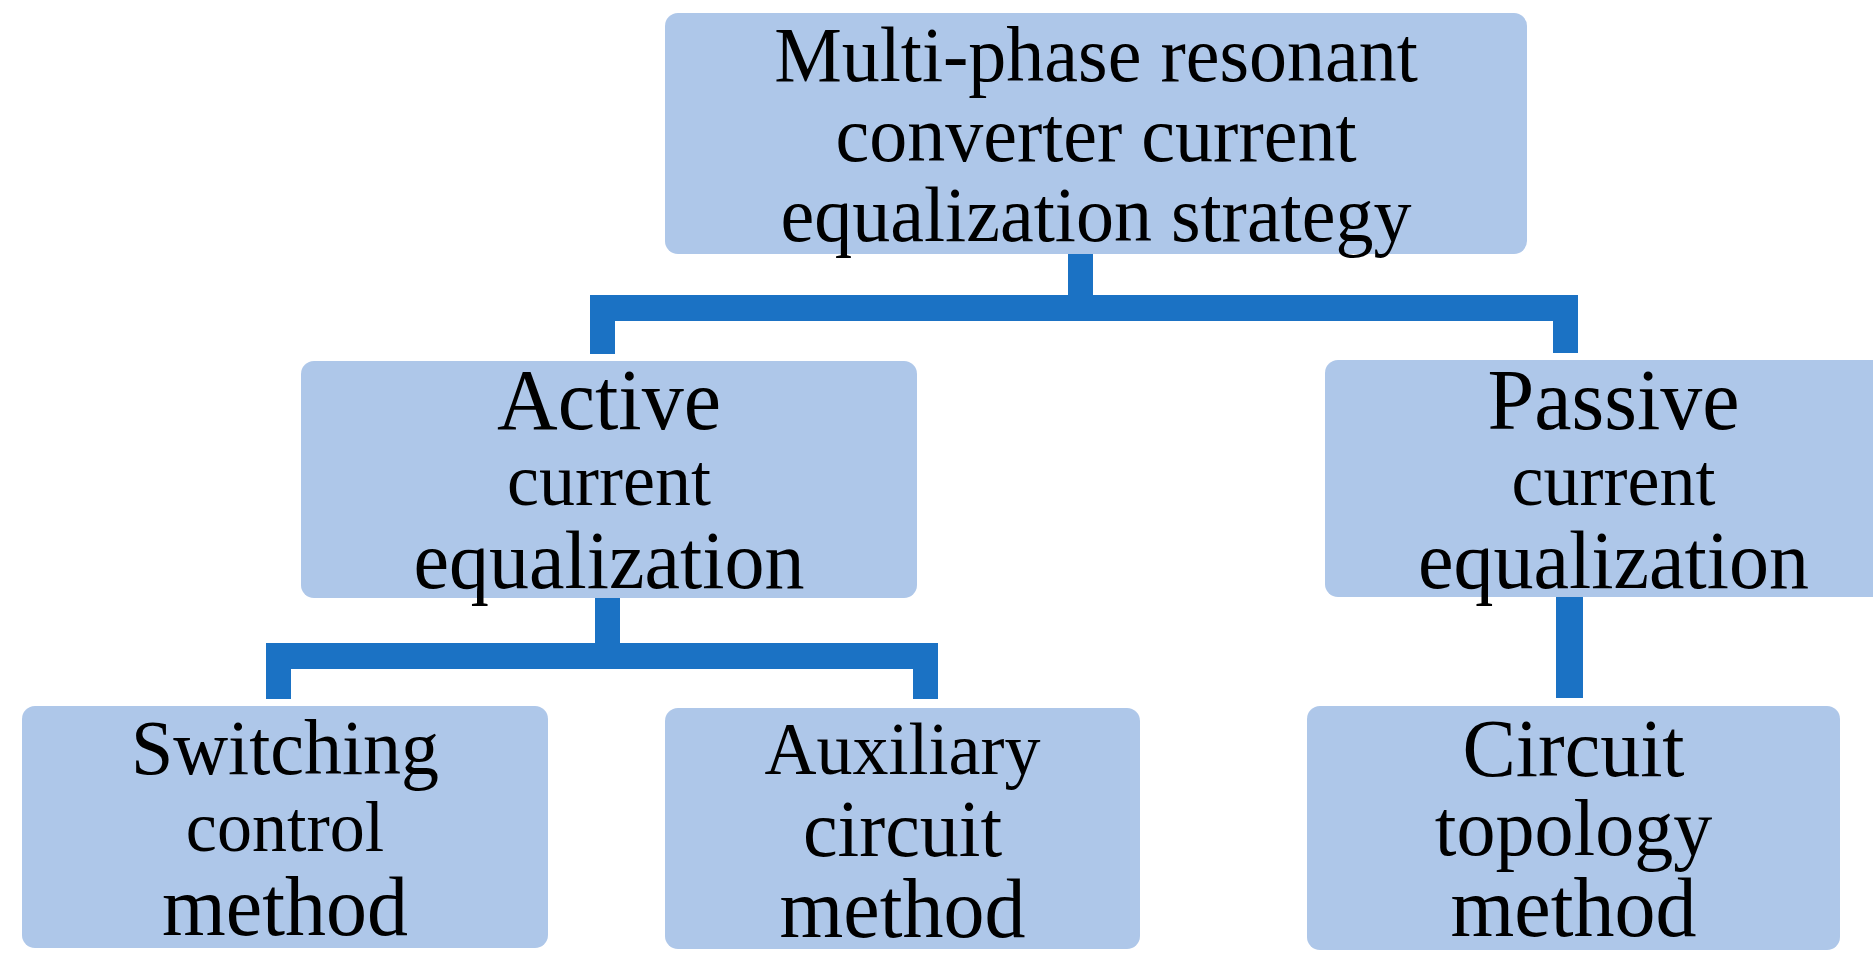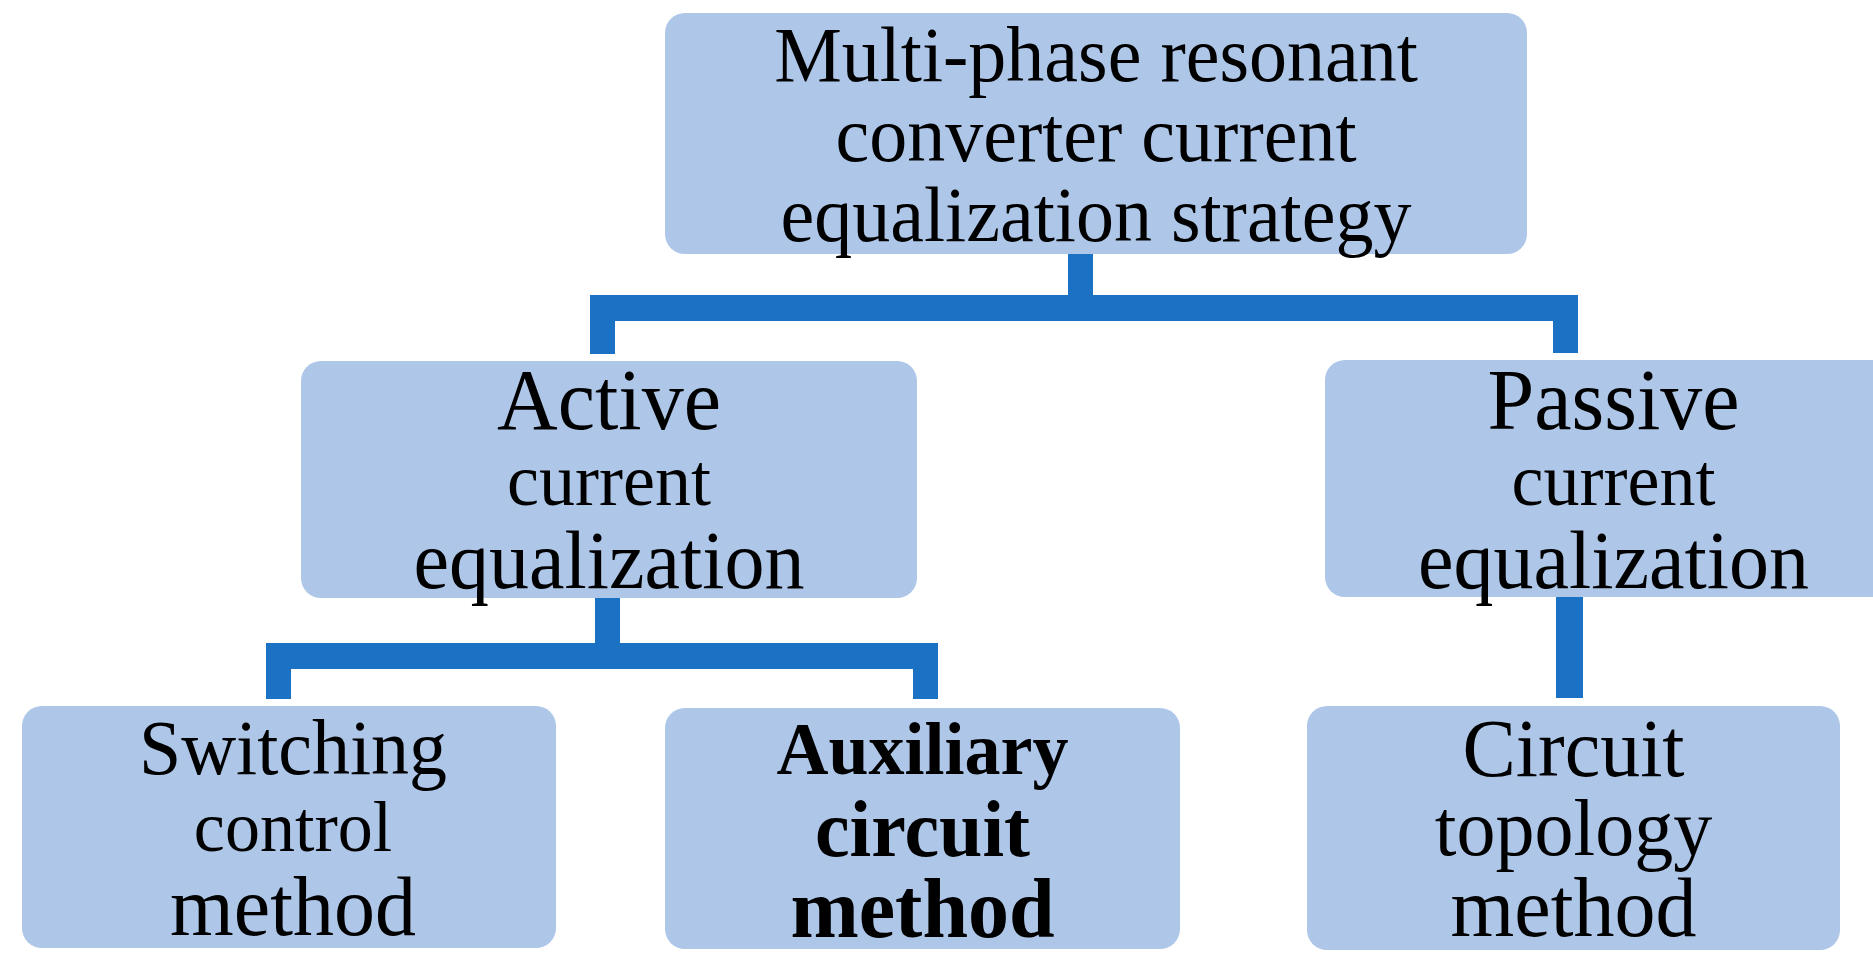--- a/index.html
+++ b/index.html
@@ -9,40 +9,40 @@
     height: 968px;
     background: var(--bg, #ffffff);
     overflow: hidden;
     font-family: "Liberation Serif", "DejaVu Serif", serif;
   }
 
   
   .node {
     position: absolute;
     background: var(--node-fill, #aec7e9);
-    border-radius: 20px;
+    border-radius: 13px;
     display: flex;
     flex-direction: column;
     justify-content: center;
     align-items: center;
     text-align: center;
     color: var(--text, #000000);
   }
   .node .ln {
     display: block;
     line-height: 80px;
     white-space: nowrap;
     transform: scaleY(1.04);
   }
 
   #node-root      { left: 665px;  top: 13px;  width: 862px; height: 241px; }
   #node-active    { left: 301px;  top: 361px; width: 616px; height: 237px; }
   #node-passive   { left: 1325px; top: 360px; width: 577px; height: 237px; justify-content: space-between; }
-  #node-switching { left: 22px;   top: 706px; width: 526px; height: 242px; padding-left: 8px; }
-  #node-auxiliary { left: 665px;  top: 708px; width: 515px; height: 241px; font-weight: bold; }
+  #node-switching { left: 22px;   top: 706px; width: 526px; height: 242px; }
+  #node-auxiliary { left: 665px;  top: 708px; width: 475px; height: 241px; }
   #node-topology  { left: 1307px; top: 706px; width: 533px; height: 244px; }
 
   
   #node-root .ln                    { font-size: 76px; }
   #node-active .ln:nth-child(1)     { font-size: 84px; }
   #node-active .ln:nth-child(2)     { font-size: 72px; }
   #node-active .ln:nth-child(3)     { font-size: 80px; }
   #node-passive .ln:nth-child(1)    { font-size: 84px; }
   #node-passive .ln:nth-child(2)    { font-size: 72px; }
   #node-passive .ln:nth-child(3)    { font-size: 80px; }

